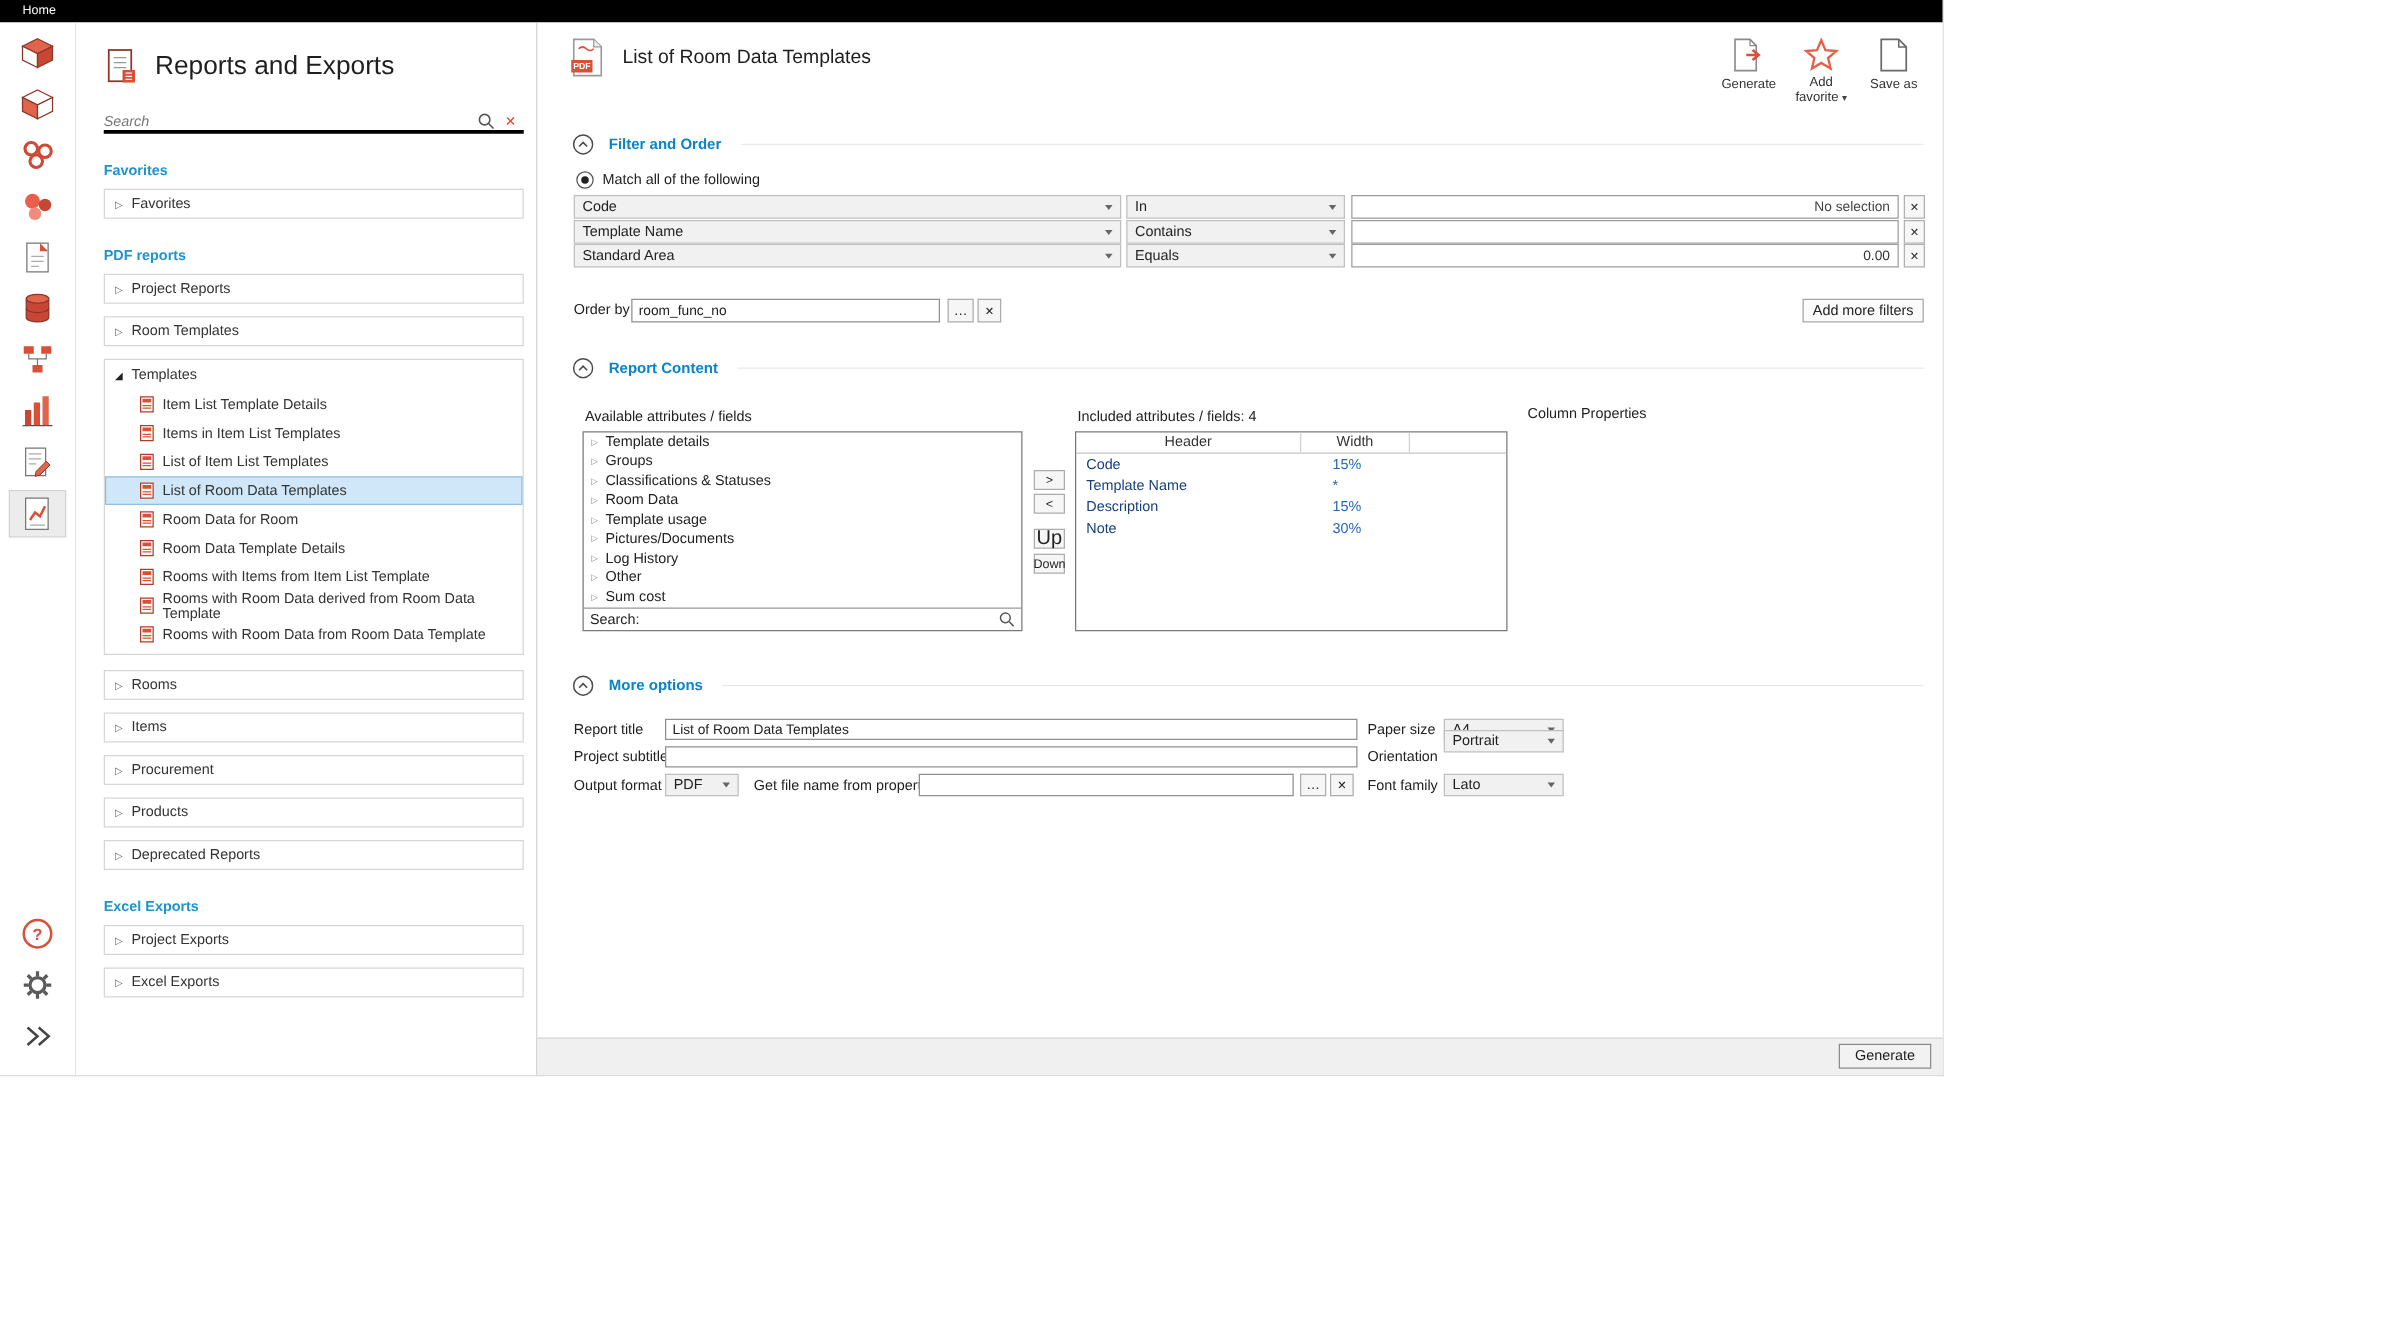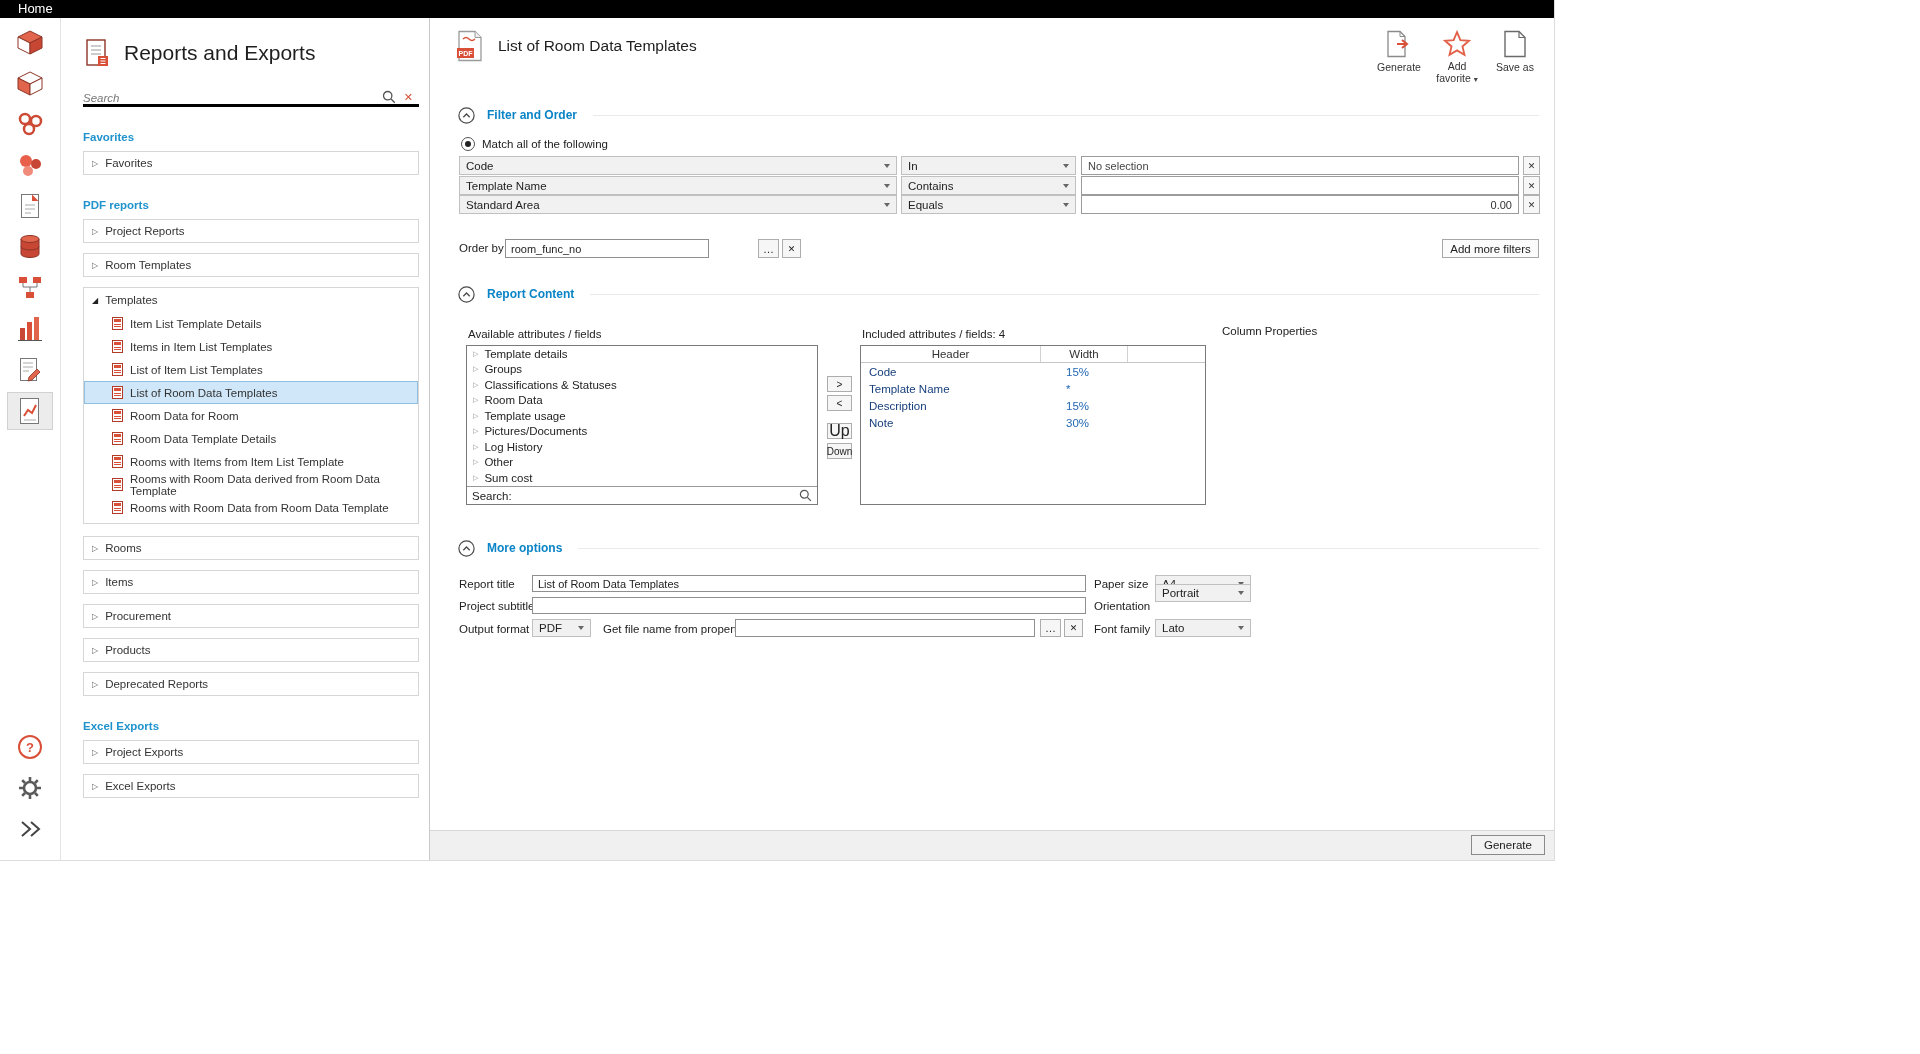--- a/index.html
+++ b/index.html
@@ -1,21 +1,21 @@
 <!DOCTYPE html>
 <html><head>
 <meta charset="utf-8">
 <style>
   * { margin:0; padding:0; }
   html,body { width:1920px; height:1054px; background:#fff; font-family:"Liberation Sans", sans-serif; overflow:hidden; }
   .abs { position:absolute; }
   .window { position:absolute; left:0; top:0; width:1555px; height:861px; background:#fff; border-right:1px solid #dcdcdc; border-bottom:1px solid #dcdcdc; box-sizing:border-box; }
 
   
-  .topbar { position:absolute; left:0; top:0; width:100%; height:18px; background:#000; color:#fff; font-size:13px; line-height:18px; padding-left:18px; box-sizing:border-box; }
+  .topbar { position:absolute; left:0; top:0; width:100%; height:18px; background:#000; color:#fff; font-size:10px; line-height:18px; padding-left:18px; box-sizing:border-box; }
 
   
   .rail { position:absolute; left:0; top:18px; width:61px; bottom:0; background:#fff; border-right:1px solid #e4e4e4; box-sizing:border-box; display:flex; flex-direction:column; align-items:center; padding:6px 0 8px; }
   .rail-slot { width:44px; height:36px; display:flex; align-items:center; justify-content:center; margin-bottom:5px; flex:none; }
   .rail-slot.selected { background:#ececec; outline:1px solid #d2d2d2; }
   .rail-spacer { flex:1; }
 
   
   .sidebar { position:absolute; left:61px; top:18px; width:369px; bottom:0; background:#fff; border-right:1px solid #c9c9c9; box-sizing:border-box; overflow:hidden; }
   .sb-header { display:flex; align-items:center; padding:20px 0 0 24px; }
@@ -49,21 +49,21 @@
   .section-hd .rule { flex:1; height:1px; background:#e9e9e9; margin-left:16px; }
 
   .radio { width:12px; height:12px; border:1px solid #555; border-radius:50%; display:inline-flex; align-items:center; justify-content:center; flex:none; background:#fff; }
   .radio .dot { width:6px; height:6px; background:#222; border-radius:50%; }
   .radio-row { position:absolute; left:31px; display:flex; align-items:center; font-size:11.5px; color:#222; }
   .radio-row span.lab { margin-left:7px; }
 
   .sel { background:#f1f1f1; border:1px solid #c0c0c0; display:flex; align-items:center; padding:0 6px; font-size:11.5px; color:#222; box-sizing:border-box; height:19px; }
   .chev { width:0; height:0; border-left:3.5px solid transparent; border-right:3.5px solid transparent; border-top:4px solid #666; margin-left:auto; flex:none; }
   .val { background:#fff; border:1px solid #9c9c9c; display:flex; align-items:center; font-size:11px; color:#333; box-sizing:border-box; height:19px; padding:0 6px; }
-  .val.center { justify-content:flex-start; color:#444; }
+  .val.center { justify-content:flex-end; color:#444; }
   .val.right { justify-content:flex-end; }
   .xbtn { width:17px; height:19px; border:1px solid #b0b0b0; background:#f7f7f7; display:flex; align-items:center; justify-content:center; font-size:9px; color:#333; box-sizing:border-box; }
   .frow { position:absolute; left:0; right:0; height:19px; }
   .txt { border:1px solid #8f8f8f; height:19px; font-size:11px; padding:0 5px; box-sizing:border-box; font-family:inherit; color:#222; outline:none; background:#fff; }
   .smallbtn { border:1px solid #adadad; background:#f6f6f6; display:flex; align-items:center; justify-content:center; font-size:11px; color:#222; box-sizing:border-box; }
   .push { border:1px solid #a7a7a7; background:#fbfbfb; font-size:11.5px; color:#222; display:flex; align-items:center; justify-content:center; box-sizing:border-box; }
 
   .fieldlab { font-size:11.5px; color:#222; position:absolute; }
 
   
@@ -405,21 +405,21 @@
       </div>
       <div class="val right abs" style="left:651px;width:438px;">
         <span>0.00</span>
       </div>
       <div class="xbtn abs" style="left:1093px;">
           <span>✕</span>
         </div>
     </div>
 
     <span class="fieldlab" style="left:29px;top:224px;">Order by</span>
-    <input class="txt abs" style="left: 75px; top: 221px; width: 204px;" value="room_func_no">
+    <input class="txt abs" style="left: 75px; top: 221px; width: 247px;" value="room_func_no">
     <div class="smallbtn abs" style="left:328px;top:221px;width:21px;height:19px;">
         <span>…</span>
       </div>
     <div class="smallbtn abs" style="left:352px;top:221px;width:19px;height:19px;">
         <span style="font-size:9px;">✕</span>
       </div>
     <div class="push abs" style="right:15px;top:221px;width:97px;height:19px;">
         <span>Add more filters</span>
       </div>
 

